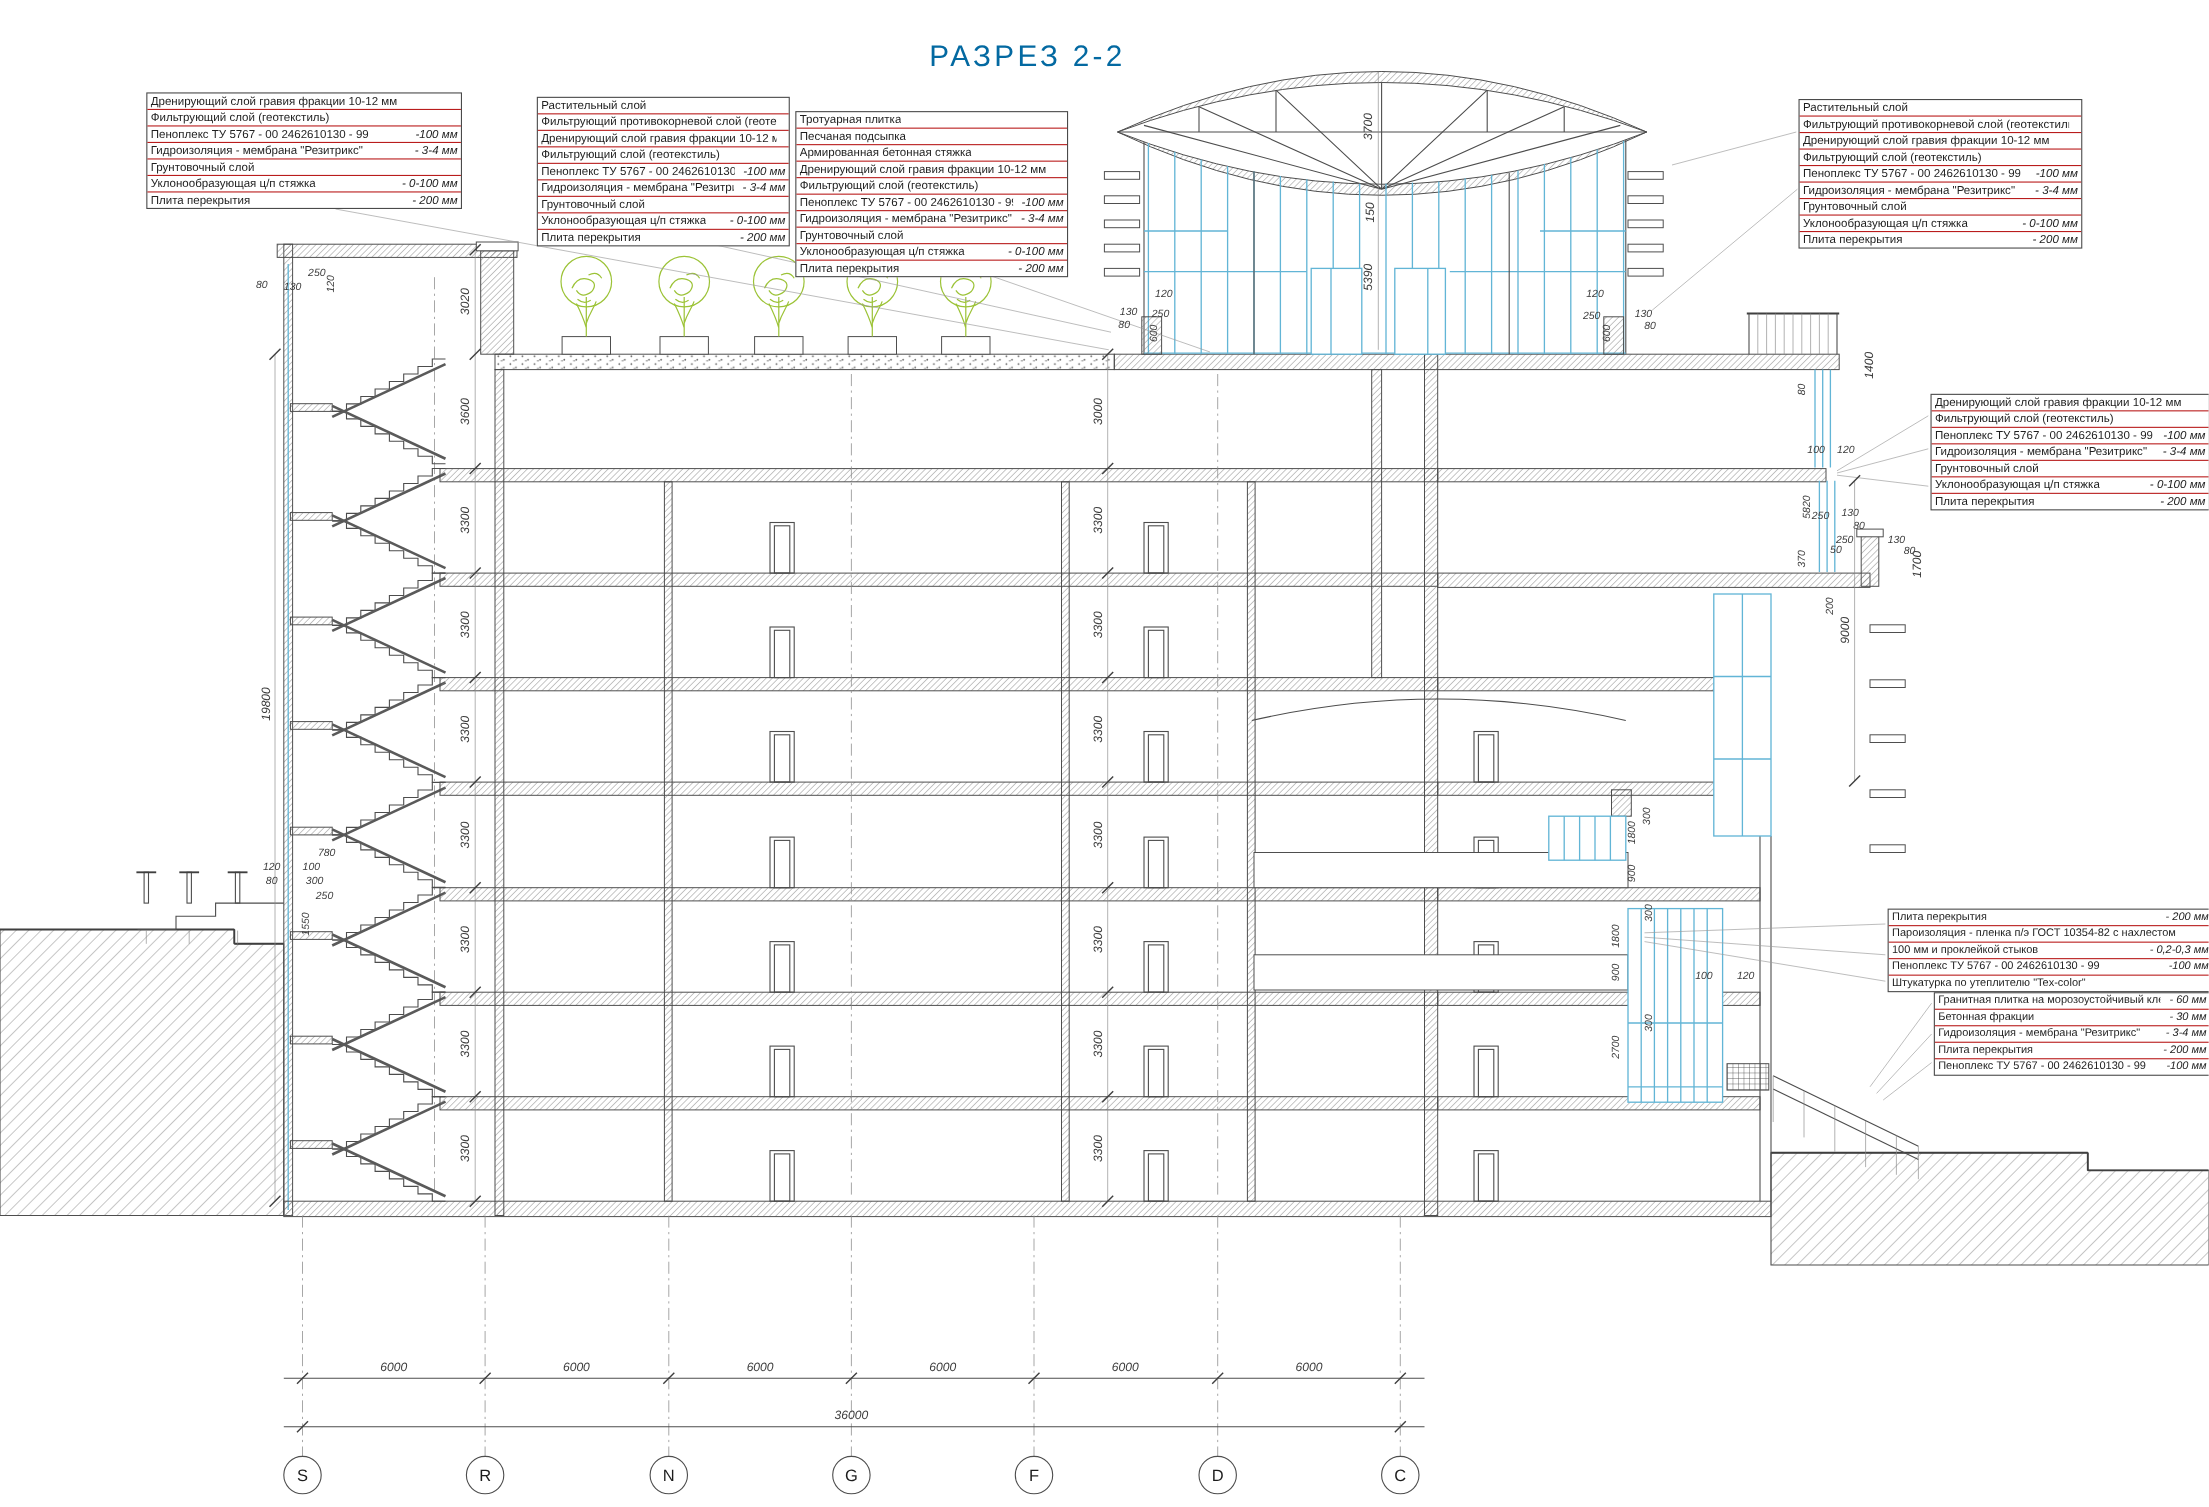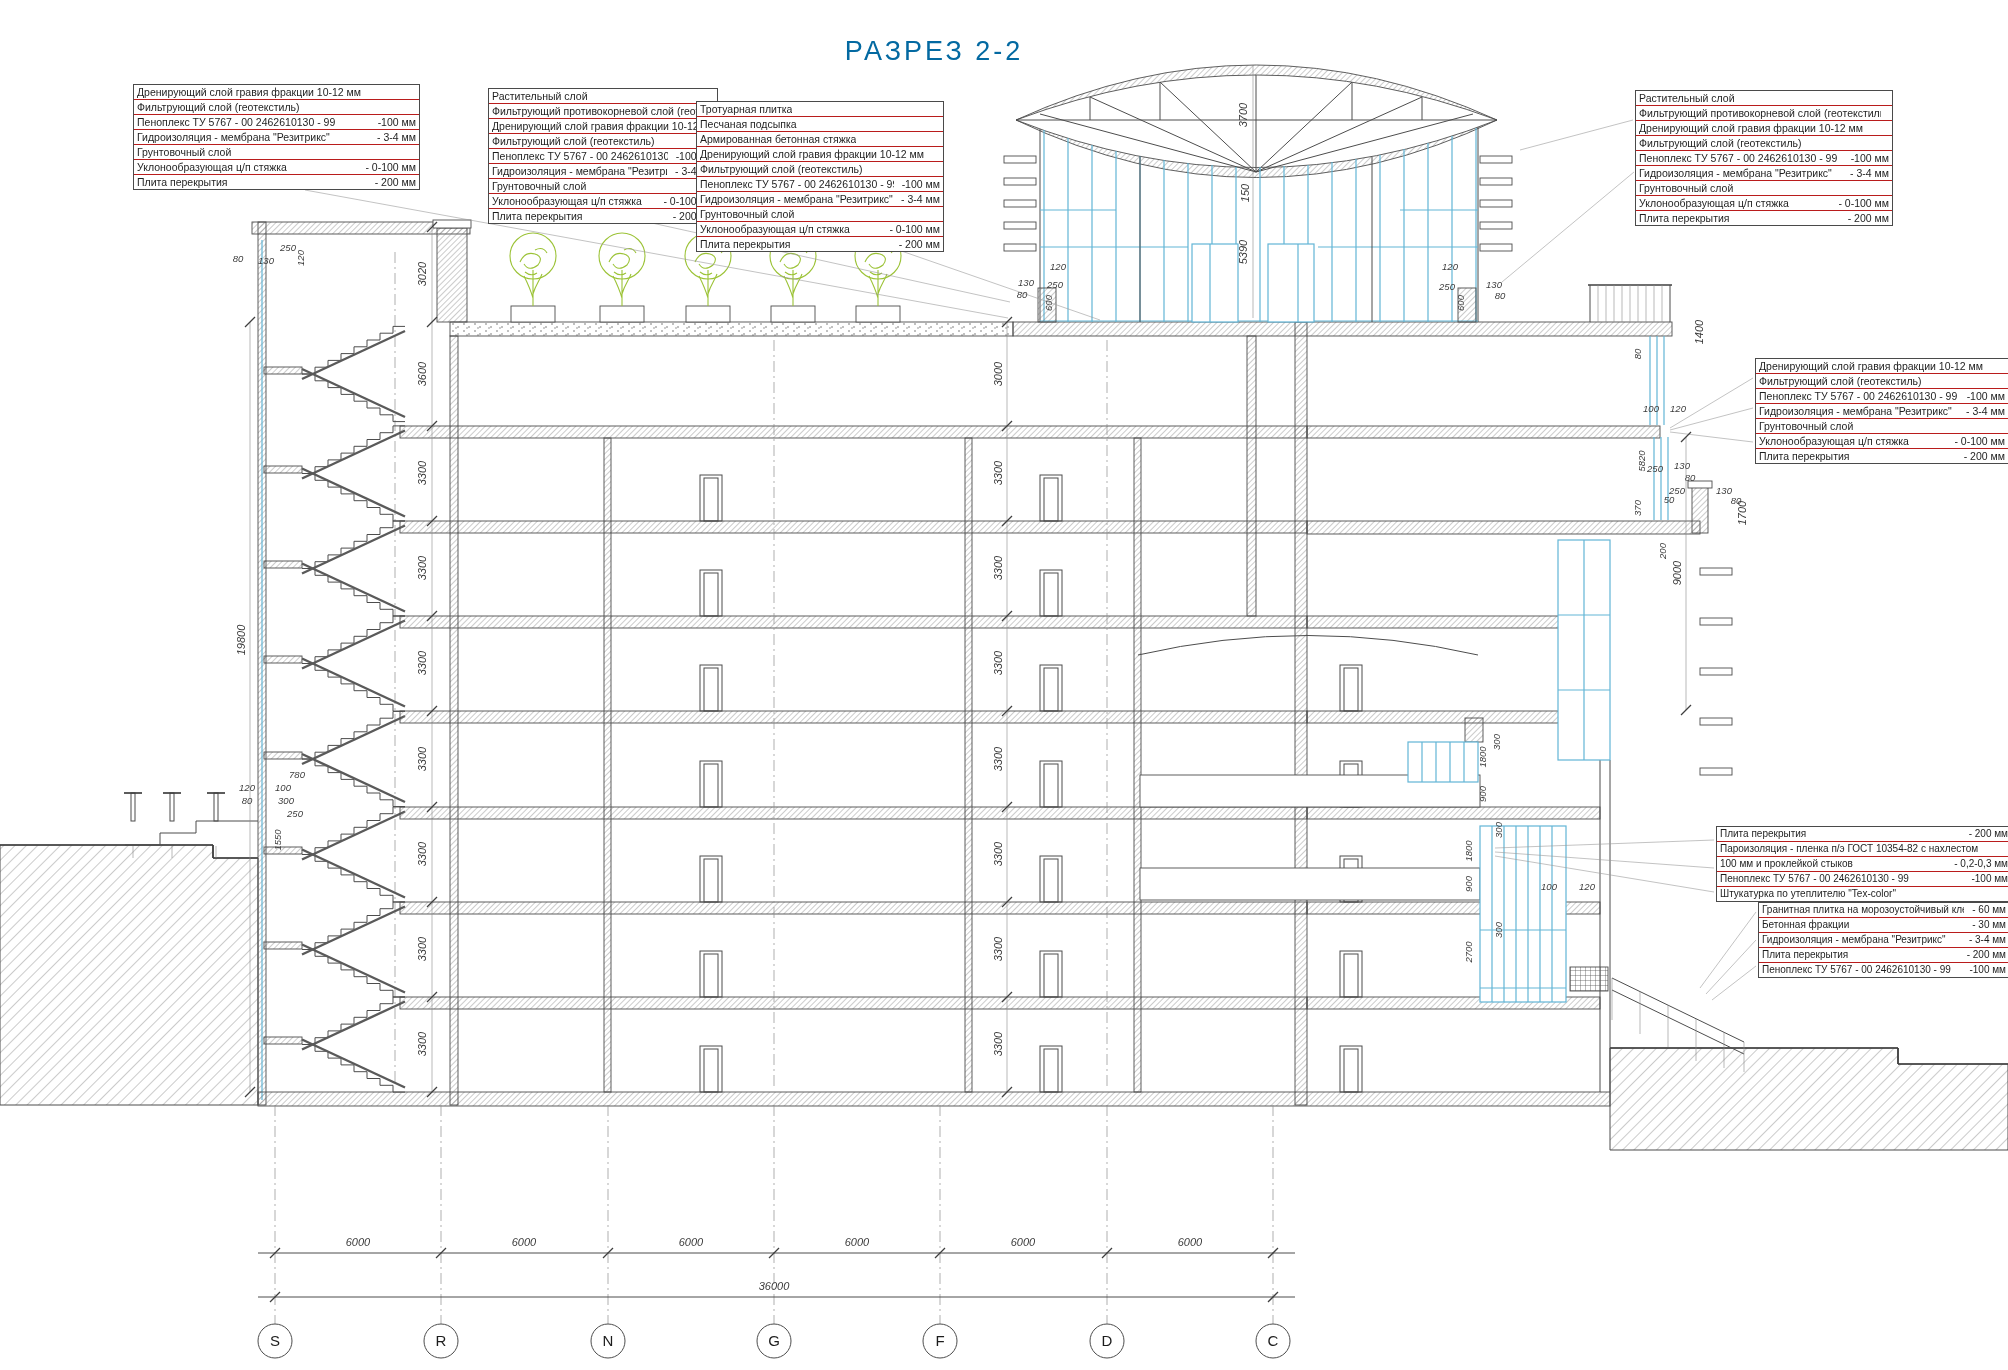--- a/index.html
+++ b/index.html
@@ -5,21 +5,21 @@
   html,body{margin:0;padding:0;background:#fff;}
   #stage{position:relative;width:2008px;height:1370px;background:#fff;overflow:hidden;
          font-family:"Liberation Sans",sans-serif;}
   #drawing{position:absolute;left:0;top:0;}
   .tbl{position:absolute;border:1px solid #4a4a4a;background:#fff;z-index:5;
        font:10.5px/14px "Liberation Sans",sans-serif;color:#1e1e1e;}
   .trow{display:flex;justify-content:space-between;gap:8px;padding:0 3px;
         border-bottom:1px solid #b91c1c;height:14px;align-items:center;white-space:nowrap;}
   .trow:last-child{border-bottom:none;}
   .tl{overflow:hidden;}
-  .tv{flex:0 0 auto;}
+  .tv{flex:0 0 auto;font-style:italic;}
   #title{position:absolute;left:764px;top:36px;width:340px;text-align:center;z-index:6;
          font:27px "Liberation Sans",sans-serif;letter-spacing:3px;color:#0369a1;}
   
   .ln{stroke:#4d4d4d;stroke-width:1;fill:none;}
   .th{stroke:#3f3f3f;stroke-width:1.7;fill:none;}
   .tn{stroke:#8a8a8a;stroke-width:.6;fill:none;}
   .ld{stroke:#9a9a9a;stroke-width:.6;fill:none;}
   .dd{stroke:#8d8d8d;stroke-width:.7;fill:none;stroke-dasharray:11 4 2 4;}
   .cy{stroke:#62b5d6;stroke-width:1.2;fill:none;}
   .cyf{fill:#fff;stroke:#62b5d6;stroke-width:1.2;}
@@ -549,21 +549,21 @@
   <div class="trow">
         <span class="tl">Уклонообразующая ц/п стяжка</span>
         <span class="tv">- 0-100 мм</span>
       </div>
   <div class="trow">
         <span class="tl">Плита перекрытия</span>
         <span class="tv">- 200 мм</span>
       </div>
 </div>
 
-<div class="tbl" style="left:696px;top:101px;width:246px;">
+<div class="tbl" style="left:723px;top:101px;width:246px;">
   <div class="trow">
         <span class="tl">Тротуарная плитка</span>
         <span class="tv"></span>
       </div>
   <div class="trow">
         <span class="tl">Песчаная подсыпка</span>
         <span class="tv"></span>
       </div>
   <div class="trow">
         <span class="tl">Армированная бетонная стяжка</span>

